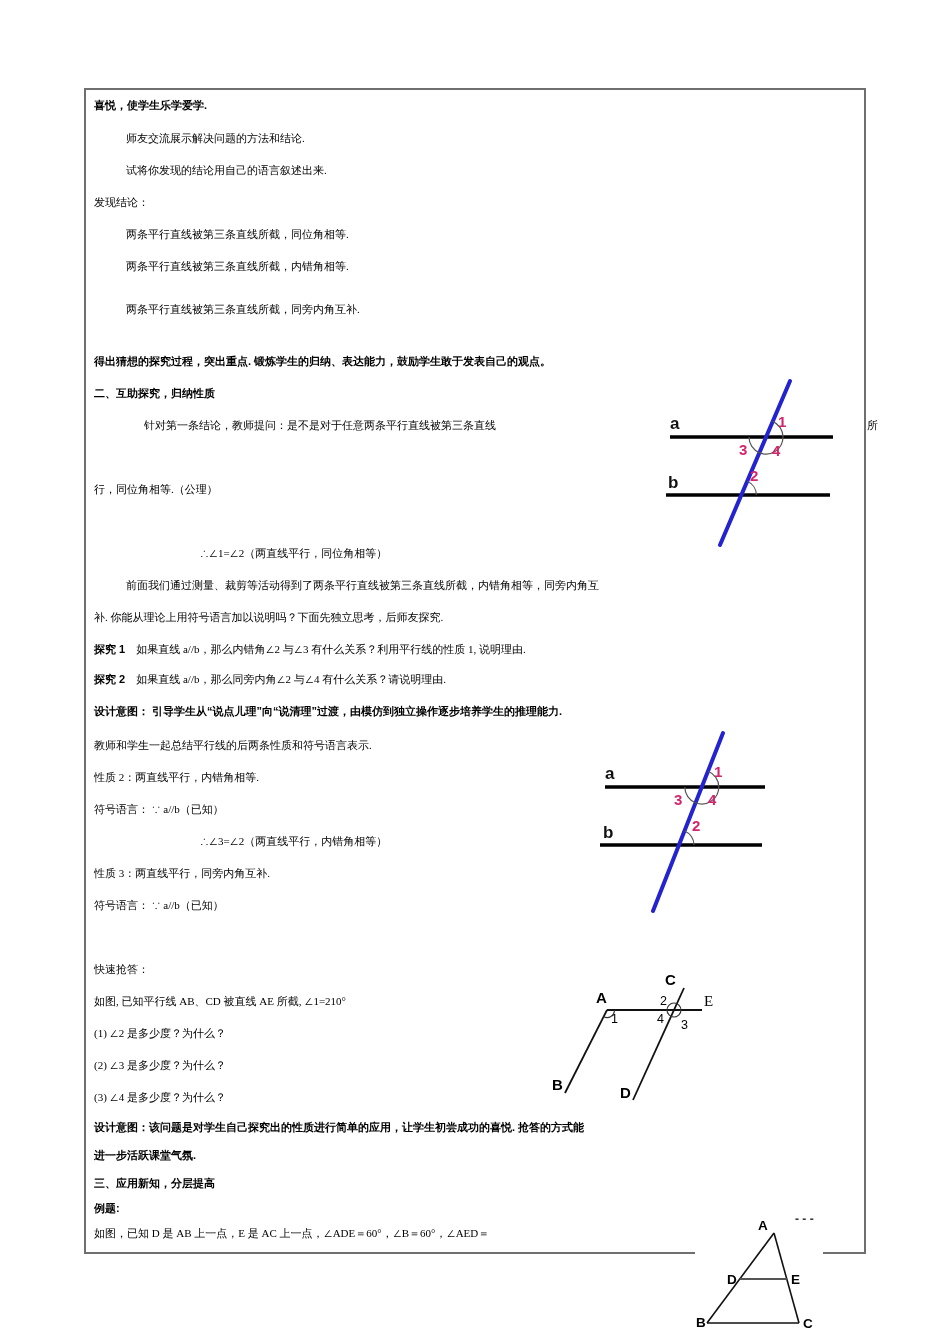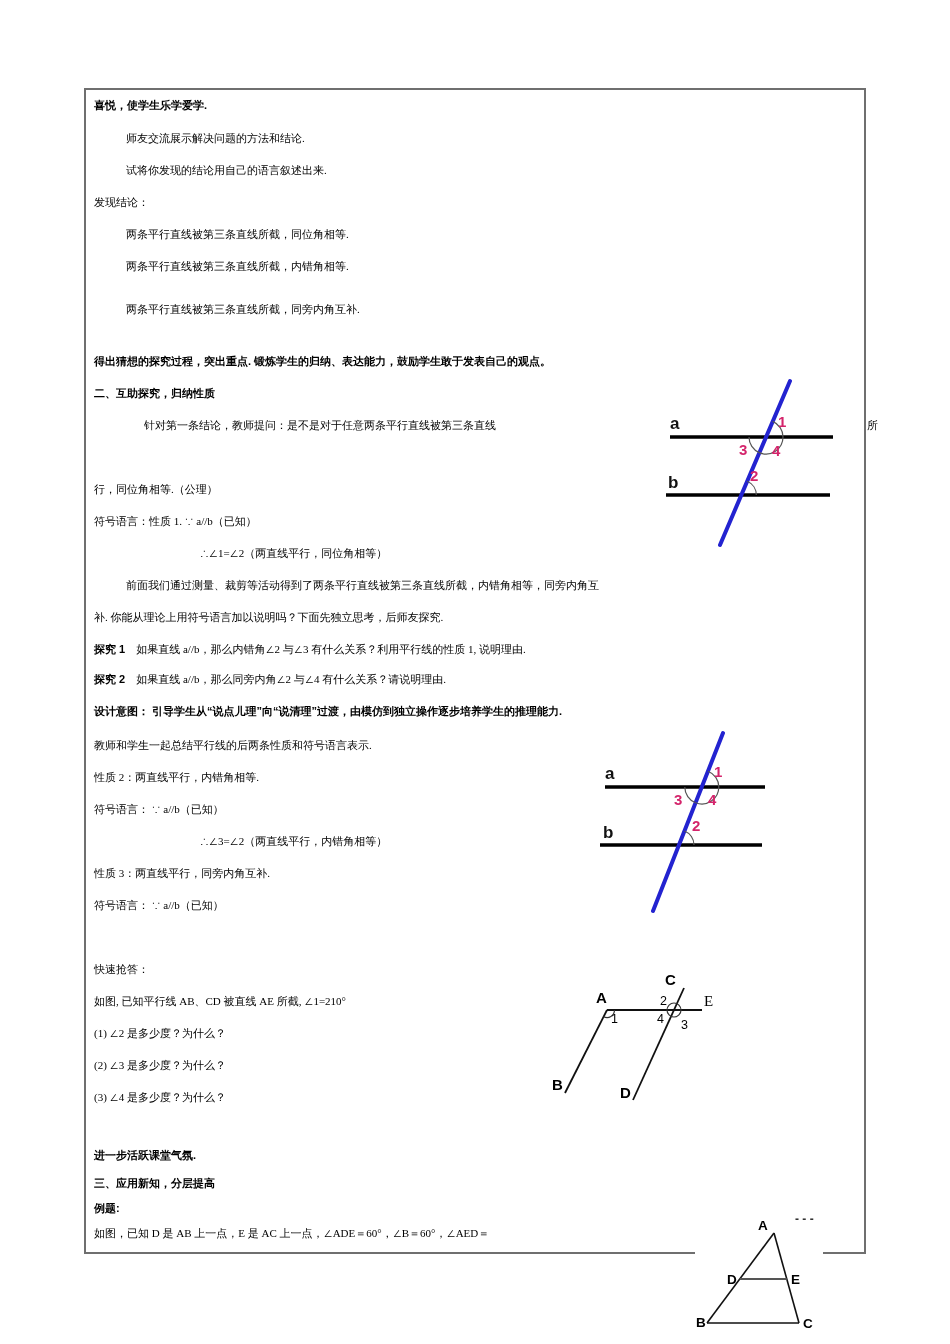--- a/index.html
+++ b/index.html
@@ -37,21 +37,20 @@
   <div class="ln" style="left:126px;top:255px">两条平行直线被第三条直线所截，内错角相等.</div>
   <div class="ln" style="left:126px;top:298px">两条平行直线被第三条直线所截，同旁内角互补.</div>
   <div class="ln bold" style="left:94px;top:350px">得出猜想的探究过程，突出重点. 锻炼学生的归纳、表达能力，鼓励学生敢于发表自己的观点。</div>
   <div class="ln bold" style="left:94px;top:382px">二、互助探究，归纳性质</div>
 
   <div class="ln w" style="left:144px;top:414px">
     <span>针对第一条结论，教师提问：是不是对于任意两条平行直线被第三条直线</span>
     <span class="rt" style="right:34px">所</span>
   </div>
   <div class="ln" style="left:94px;top:478px">行，同位角相等.（公理）</div>
-  <div class="ln" style="left:94px;top:510px">符号语言：性质 1. ∵ a//b（已知）</div>
   <div class="ln" style="left:200px;top:542px">∴∠1=∠2（两直线平行，同位角相等）</div>
   <div class="ln" style="left:126px;top:574px">前面我们通过测量、裁剪等活动得到了两条平行直线被第三条直线所截，内错角相等，同旁内角互</div>
   <div class="ln" style="left:94px;top:606px">补. 你能从理论上用符号语言加以说明吗？下面先独立思考，后师友探究.</div>
 
   <div class="ln" style="left:94px;top:638px">
     <span class="pf">探究 1</span><span>　如果直线 a//b，那么内错角∠2 与∠3 有什么关系？利用平行线的性质 1, 说明理由.</span>
   </div>
   <div class="ln" style="left:94px;top:668px">
     <span class="pf">探究 2</span><span>　如果直线 a//b，那么同旁内角∠2 与∠4 有什么关系？请说明理由.</span>
   </div>
@@ -62,20 +61,21 @@
   <div class="ln" style="left:94px;top:798px">符号语言： ∵ a//b（已知）</div>
   <div class="ln" style="left:200px;top:830px">∴∠3=∠2（两直线平行，内错角相等）</div>
   <div class="ln" style="left:94px;top:862px">性质 3：两直线平行，同旁内角互补.</div>
   <div class="ln" style="left:94px;top:894px">符号语言： ∵ a//b（已知）</div>
 
   <div class="ln" style="left:94px;top:958px">快速抢答：</div>
   <div class="ln" style="left:94px;top:990px">如图, 已知平行线 AB、CD 被直线 AE 所截, ∠1=210°</div>
   <div class="ln" style="left:94px;top:1022px">(1) ∠2 是多少度？为什么？</div>
   <div class="ln" style="left:94px;top:1054px">(2) ∠3 是多少度？为什么？</div>
   <div class="ln" style="left:94px;top:1086px">(3) ∠4 是多少度？为什么？</div>
+  <div class="ln bold" style="left:94px;top:1116px">设计意图：该问题是对学生自己探究出的性质进行简单的应用，让学生初尝成功的喜悦. 抢答的方式能</div>
   <div class="ln bold" style="left:94px;top:1144px">进一步活跃课堂气氛.</div>
   <div class="ln bold" style="left:94px;top:1172px">三、应用新知，分层提高</div>
   <div class="ln bold" style="left:94px;top:1197px">例题:</div>
   <div class="ln" style="left:94px;top:1222px">如图，已知 D 是 AB 上一点，E 是 AC 上一点，∠ADE＝60°，∠B＝60°，∠AED＝</div>
 
   <svg class="diagram" style="left:653px;top:378px" width="185" height="182" viewBox="0 0 185 182">
     <line x1="17" y1="59" x2="180" y2="59" stroke="#000" stroke-width="3.5"></line>
     <line x1="13" y1="117" x2="177" y2="117" stroke="#000" stroke-width="3.5"></line>
     <line x1="137" y1="3" x2="67" y2="167" stroke="#2323d0" stroke-width="4" stroke-linecap="round"></line>
     <path d="M 119.7 43.4 A 17 17 0 0 1 130 59" stroke="#555" stroke-width="1.2" fill="none"></path>

